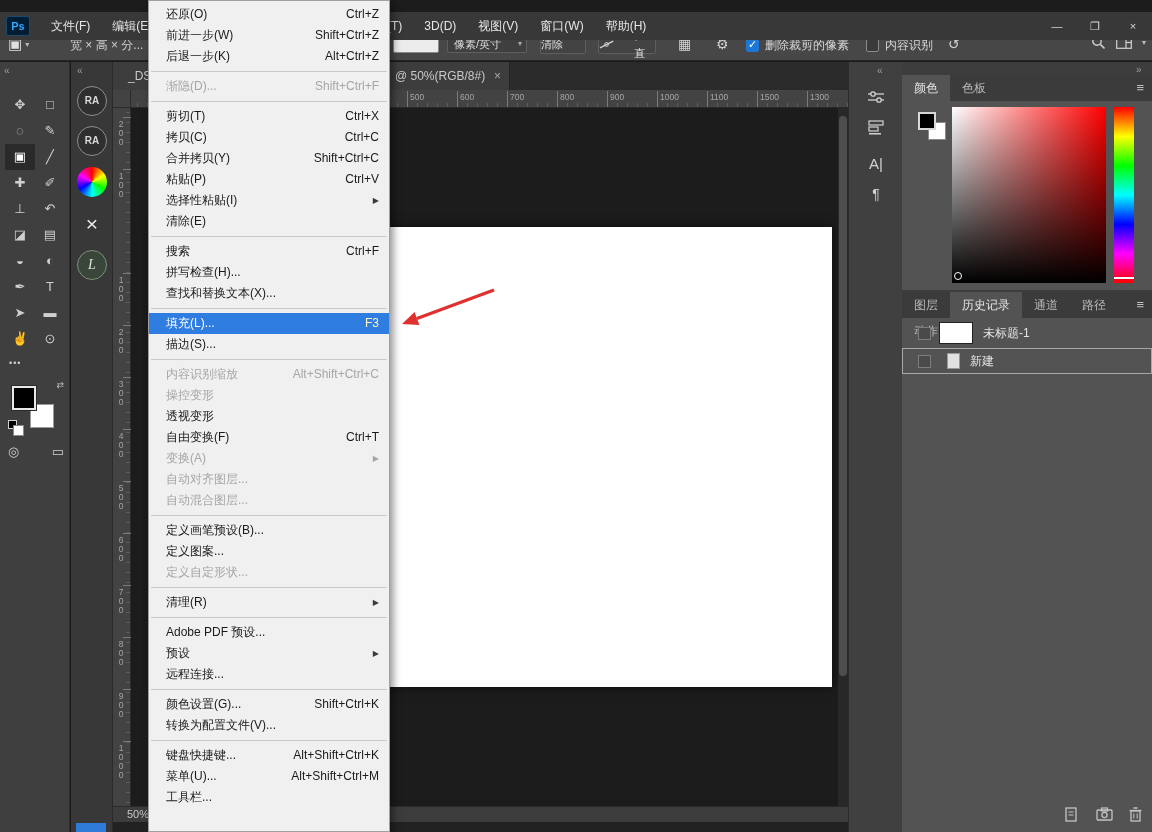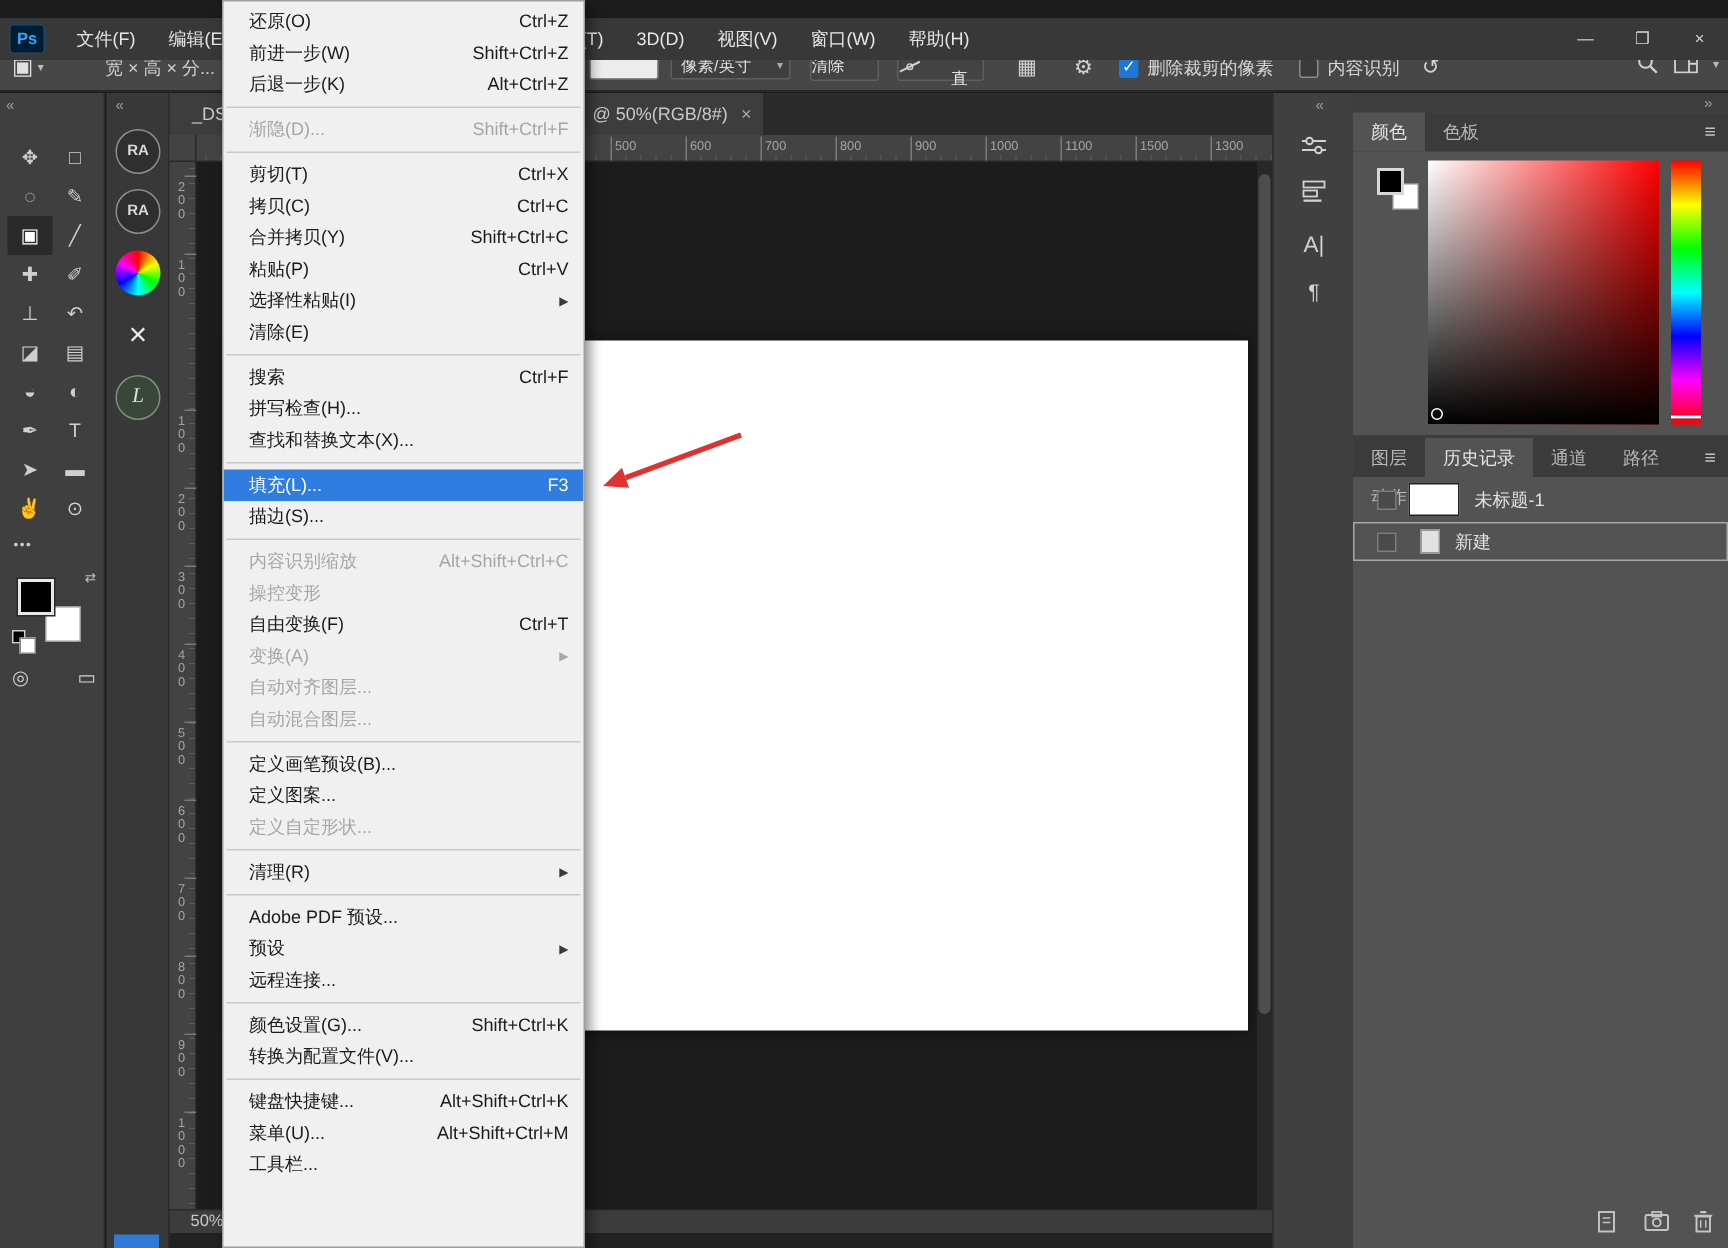--- a/index.html
+++ b/index.html
@@ -454,20 +454,23 @@
       </div>
       <div class="msep"></div>
       <div class="mi dis">
         <span class="lbl">内容识别缩放</span>
         <span class="sc">Alt+Shift+Ctrl+C</span>
       </div>
       <div class="mi dis">
         <span class="lbl">操控变形</span>
       </div>
       <div class="mi">
+        <span class="lbl">透视变形</span>
+      </div>
+      <div class="mi">
         <span class="lbl">自由变换(F)</span>
         <span class="sc">Ctrl+T</span>
       </div>
       <div class="mi dis">
         <span class="lbl">变换(A)</span>
         <span class="arr">▶</span>
       </div>
       <div class="mi dis">
         <span class="lbl">自动对齐图层...</span>
       </div>

